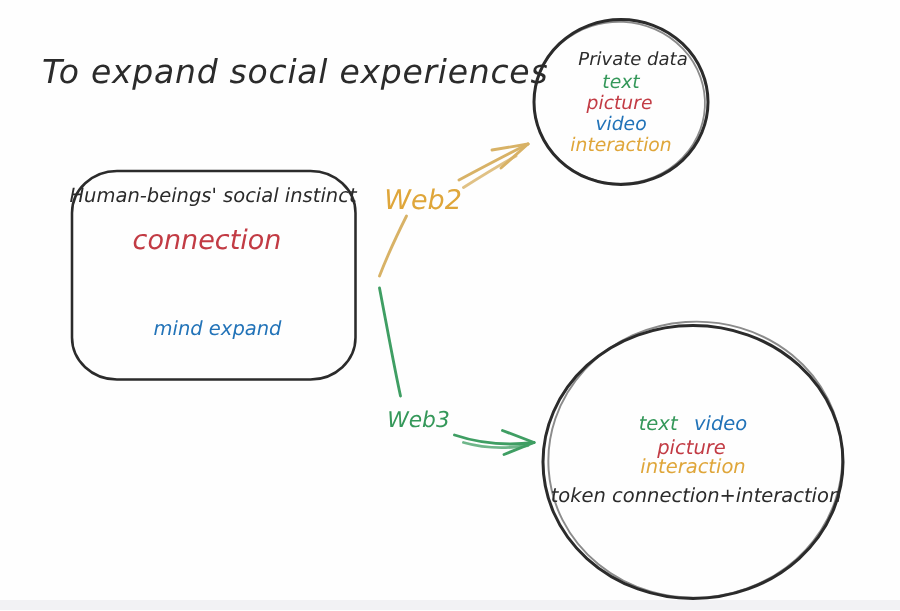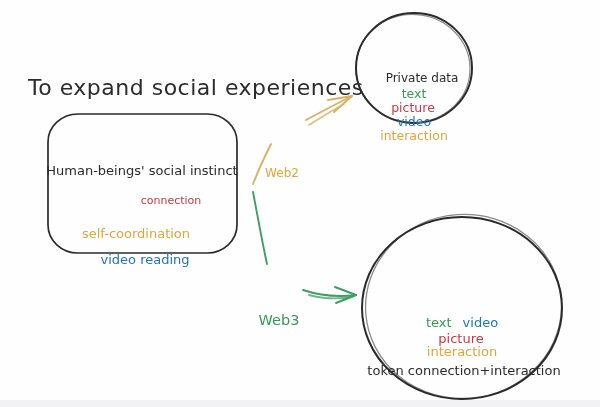--- a/index.html
+++ b/index.html
@@ -7,24 +7,24 @@
     position: relative;
     width: 600px;
     height: 407px;
     background: var(--bg, #ffffff);
     overflow: hidden;
     font-family: "DejaVu Sans", sans-serif;
   }
   #shapes { position: absolute; left: 0; top: 0; }
   .hw {
     position: absolute;
+    font-style: italic;
     white-space: nowrap;
     color: var(--ink, #2b2b2b);
     line-height: 1;
-    margin-top: 39px;
   }
   .ctr { transform: translate(-50%, -50%); }
   .c-red    { color: var(--red); }
   .c-green  { color: var(--green); }
   .c-blue   { color: var(--blue); }
   .c-orange { color: var(--orange); }
   .ink-stroke  { fill: none; stroke: var(--ink); stroke-linecap: round; }
   .sketch      { opacity: 0.55; }
   .web2-stroke { fill: none; stroke: var(--web2-line); stroke-width: 1.9; stroke-linecap: round; }
   .web3-stroke { fill: none; stroke: var(--web3-line); stroke-width: 1.9; stroke-linecap: round; }
@@ -62,25 +62,24 @@
       <path d="M303,290 C321,296 340,297 356,295"></path>
       <path d="M309,295 C323,299 339,299 352,297" opacity="0.75"></path>
       <path d="M356,295 L335,287"></path>
       <path d="M356,295 L336,303"></path>
     </g>
   </svg>
 
   <div class="hw" style="left:28px; top:38px; font-size:22px; letter-spacing:0.5px;">To expand social experiences</div>
 
   <div class="hw ctr" style="left:142px; top:131px; font-size:13px;text-align:right;">Human-beings' social instinct</div>
-  <div class="hw ctr c-red" style="left:171px; top:161px; font-size:11px;">connection</div>
-  <div class="hw ctr c-orange" style="left:136px; top:194px; font-size:13px;">self-coordination</div>
-  <div class="hw ctr c-blue" style="left:145px; top:220px; font-size:13px;">video reading</div>
+  <div class="hw ctr c-red" style="left:138px; top:161px; font-size:18px;">connection</div>
+  <div class="hw ctr c-blue" style="left:145px; top:220px; font-size:13px;">mind expand</div>
 
-  <div class="hw ctr c-orange" style="left:282px; top:134px; font-size:12px;">Web2</div>
+  <div class="hw ctr c-orange" style="left:282px; top:134px; font-size:18px;">Web2</div>
   <div class="hw ctr c-green" style="left:279px; top:281px; font-size:14.5px;">Web3</div>
 
   <div class="hw ctr" style="left:422px; top:39px; font-size:12px;">Private data</div>
   <div class="hw ctr c-green" style="left:414px; top:55px; font-size:12.5px;">text</div>
   <div class="hw ctr c-red" style="left:413px; top:69px; font-size:12.5px;">picture</div>
   <div class="hw ctr c-blue" style="left:414px; top:83px; font-size:12.5px;">video</div>
   <div class="hw ctr c-orange" style="left:414px; top:97px; font-size:12.5px;">interaction</div>
 
   <div class="hw ctr row-gap" style="left:462px; top:283px; font-size:13px;">
     <span class="c-green">text</span>

